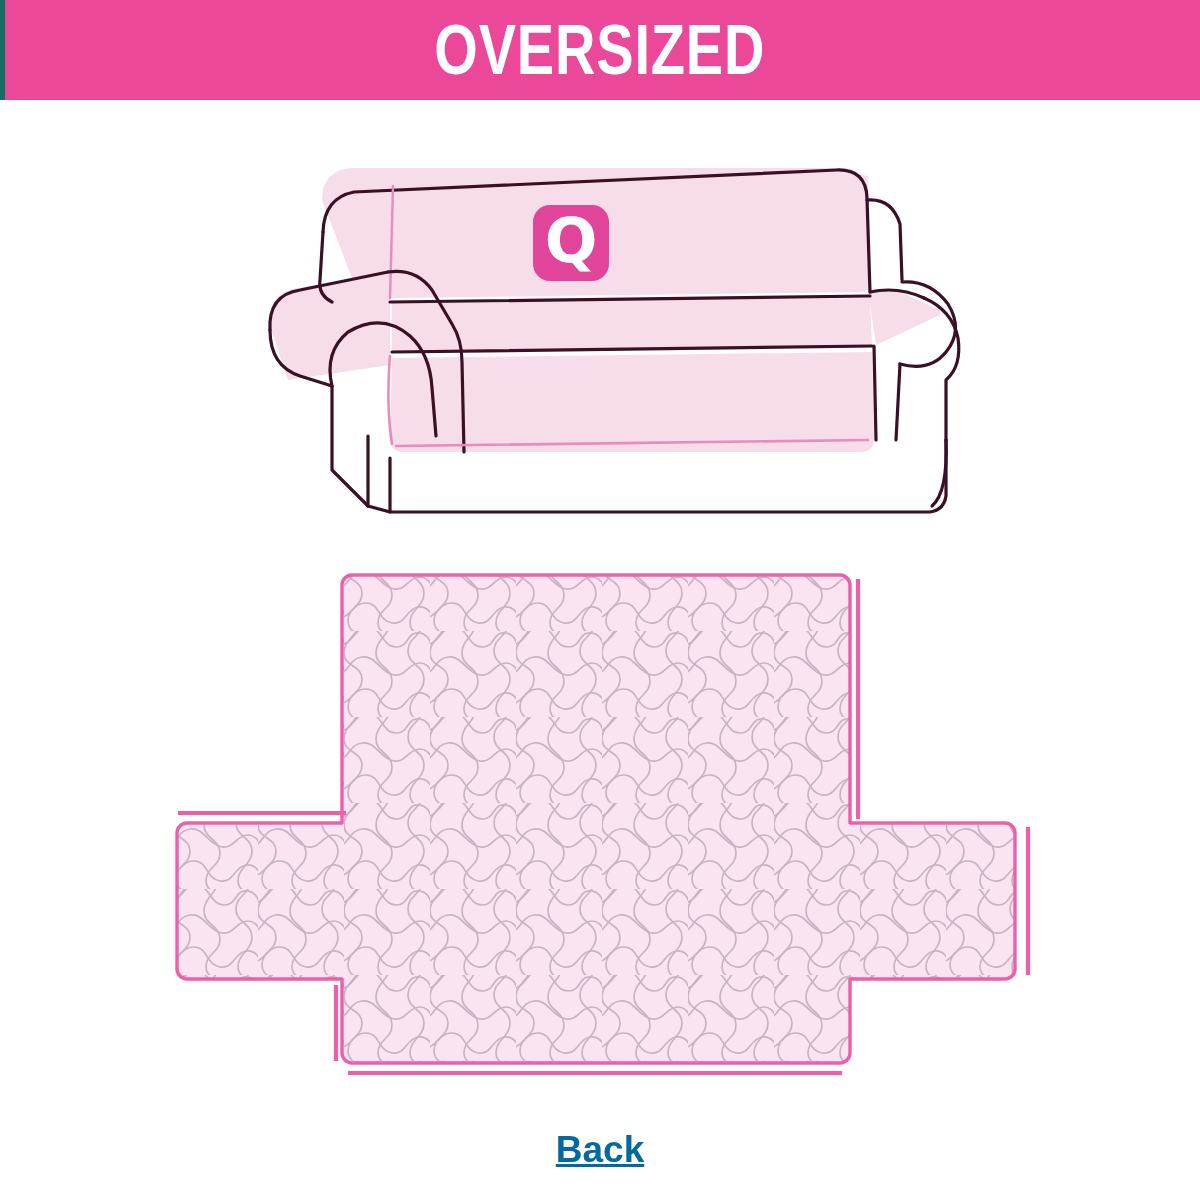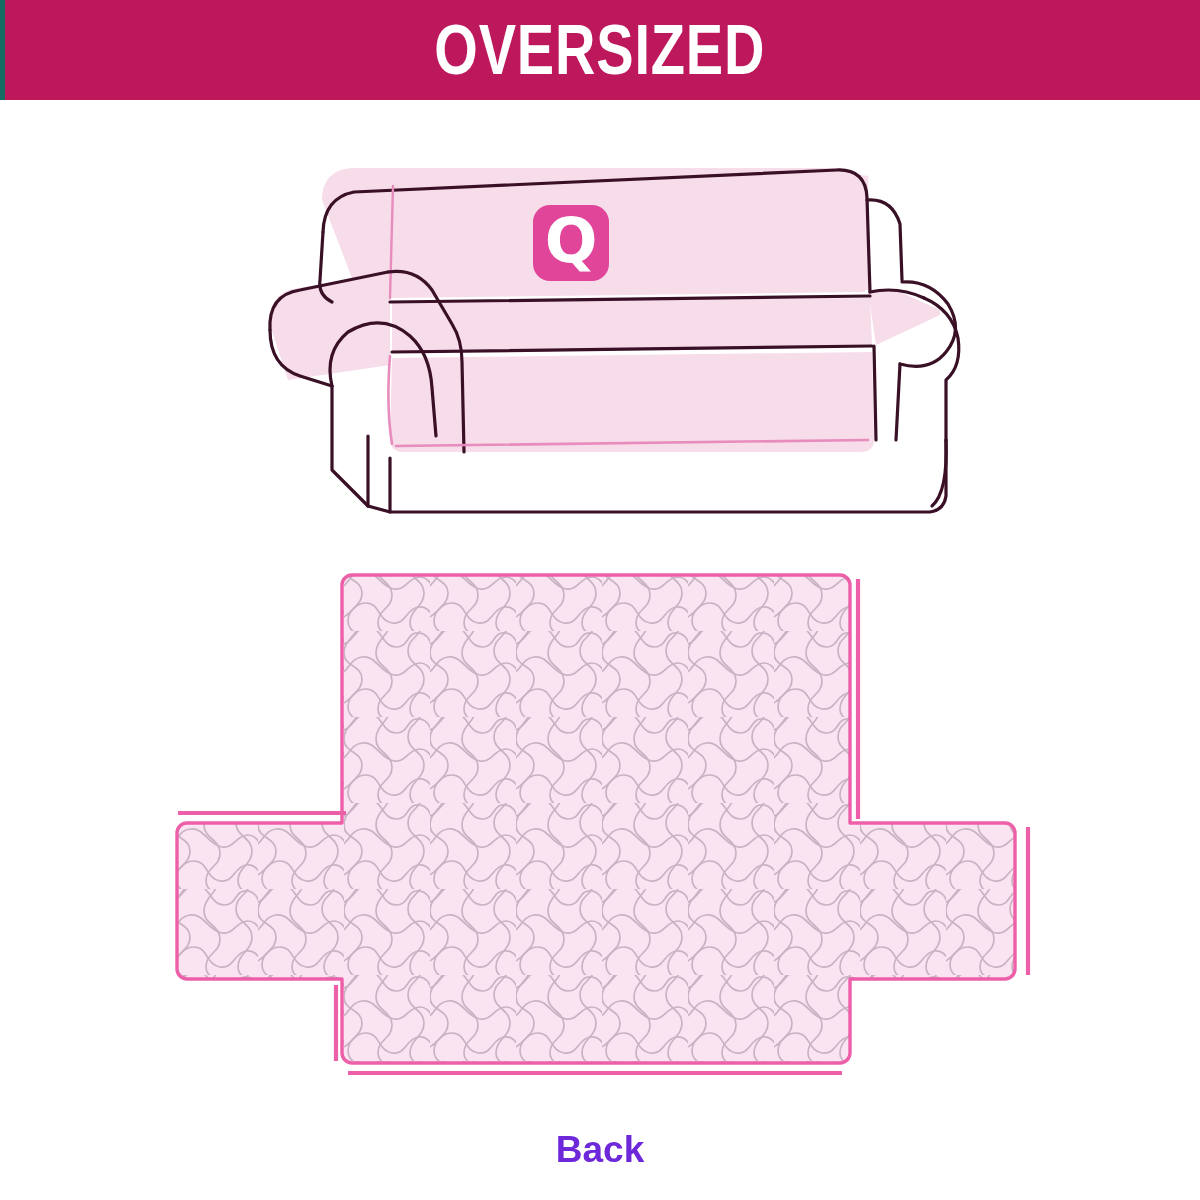--- a/index.html
+++ b/index.html
@@ -8,21 +8,21 @@
     width:1200px; height:1200px;
     background:#ffffff;
     font-family:"Liberation Sans","DejaVu Sans",sans-serif;
     overflow:hidden;
   }
   #root{ position:relative; width:1200px; height:1200px; background:#fff; }
 
   
   .banner{
     position:absolute; left:0; top:0; width:1200px; height:100px;
-    background:#be185d;
+    background:#ec4899;
     display:flex; align-items:center; justify-content:center;
   }
   .banner-edge{
     position:absolute; left:0; top:0; width:5px; height:100px;
     background:#166B62;
   }
   .banner-title{
     color:#ffffff;
     font-size:70px;
     font-weight:700;
@@ -59,25 +59,26 @@
 
   
   .diagram{
     position:absolute; left:0px; top:545px; width:1200px; height:600px;
   }
   .diagram svg{ display:block; width:1200px; height:600px; }
 
   
   .dlabel{
     position:absolute;
-    color:#6d28d9;
+    color:#0369a1;
     font-weight:700;
     line-height:1;
     white-space:nowrap;
     font-family:"Liberation Sans","DejaVu Sans",sans-serif;
+    text-decoration:underline;
   }
   .lbl-back   { left:600px; top:586px; font-size:37px; transform:translateX(-50%); }
 </style>
 </head>
 <body>
 
 <div id="root">
 
   <div class="banner">
     <div class="banner-edge"></div>

